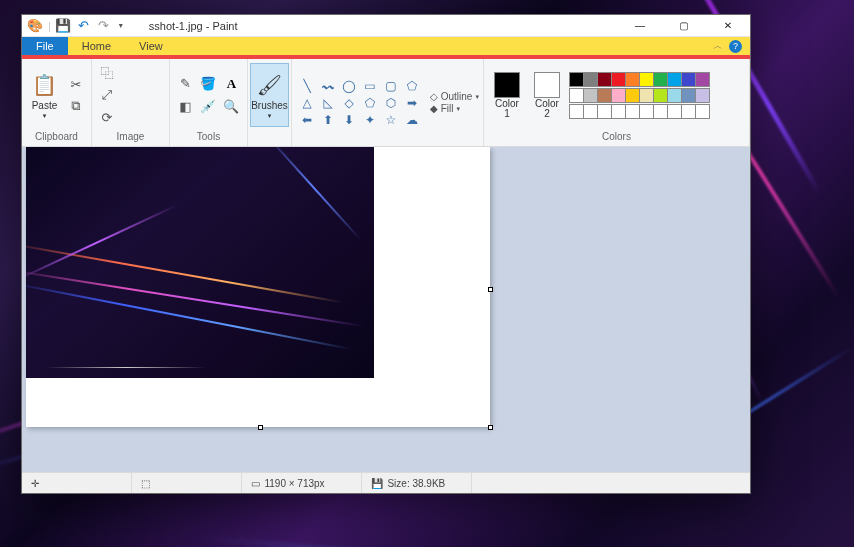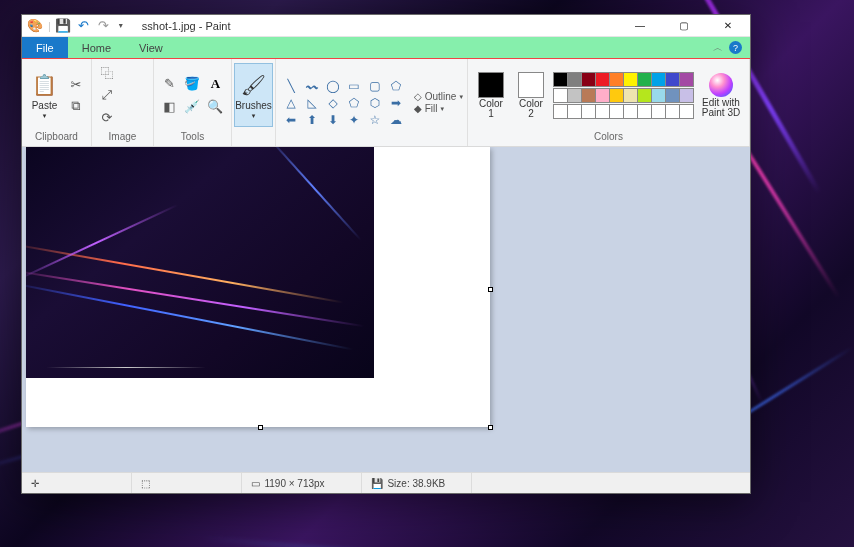--- a/index.html
+++ b/index.html
@@ -21,26 +21,26 @@
   position: absolute; left: 21px; top: 14px; width: 730px; height: 480px;
   background: #f0f0f0; border: 1px solid #6a6a6a;
   display: flex; flex-direction: column;
   box-shadow: 0 8px 40px rgba(0,0,0,.5);
 }
 
 
 .titlebar { height: 22px; background: #fff; display:flex; align-items:center; font-size:11px; color:#333; border-bottom:1px solid #e5e5e5;}
 .qat { display:flex; align-items:center; gap:5px; padding:0 6px; }
 .qat-ico { width:15px; height:15px; display:flex; align-items:center; justify-content:center; font-size:13px;}
-.title-text { margin-left:12px;text-align:right; }
+.title-text { margin-left:19px;text-align:right; }
 .winbtns { margin-left:auto; display:flex; }
 .winbtn { width:44px; height:22px; display:flex; align-items:center; justify-content:center; font-size:10px; color:#222;}
 
 
-.tabrow { height:22px; background:#86efac; display:flex; align-items:stretch; font-size:11px; border-bottom:1px solid #ef4444;}
+.tabrow { height:22px; background:#fde047; display:flex; align-items:stretch; font-size:11px; border-bottom:4px solid #ef4444;}
 .tab { padding:0 14px; display:flex; align-items:center; color:#444;}
 .tab.active { background:#1979ca; color:#fff;}
 .tabrow-spacer { flex:1;}
 .tabrow-right { display:flex; align-items:center; gap:6px; padding:0 8px;}
 .help-ico { width:13px; height:13px; border-radius:50%; background:#1979ca; color:#fff; font-size:9px; display:flex; align-items:center; justify-content:center;}
 
 
 .ribbon { height:88px; background:#f5f6f7; display:flex; border-bottom:1px solid #dadada;}
 .group { display:flex; flex-direction:column; border-right:1px solid #e0e0e0;}
 .group-body { flex:1; display:flex; align-items:center; padding:3px 5px; gap:4px;}
@@ -267,25 +267,20 @@
               <div class="pc" style="background: rgb(255, 255, 255);"></div>
               <div class="pc" style="background: rgb(255, 255, 255);"></div>
               <div class="pc" style="background: rgb(255, 255, 255);"></div>
               <div class="pc" style="background: rgb(255, 255, 255);"></div>
               <div class="pc" style="background: rgb(255, 255, 255);"></div>
               <div class="pc" style="background: rgb(255, 255, 255);"></div>
               <div class="pc" style="background: rgb(255, 255, 255);"></div>
               <div class="pc" style="background: rgb(255, 255, 255);"></div>
             </div>
         </div>
-        <div class="bigbtn" style="width:46px;">
-          <div class="d3"></div>
-          <span style="white-space:pre-line;text-align:center;line-height:1;">Edit with
-Paint 3D</span>
-        </div>
       </div>
       <div class="group-label">Colors</div>
     </div>
 
   </div>
 
   <div class="workarea">
     <div class="canvas-outer">
       <div class="handle" style="right:-3px;top:50%;"></div>
       <div class="handle" style="right:-3px;bottom:-3px;"></div>

